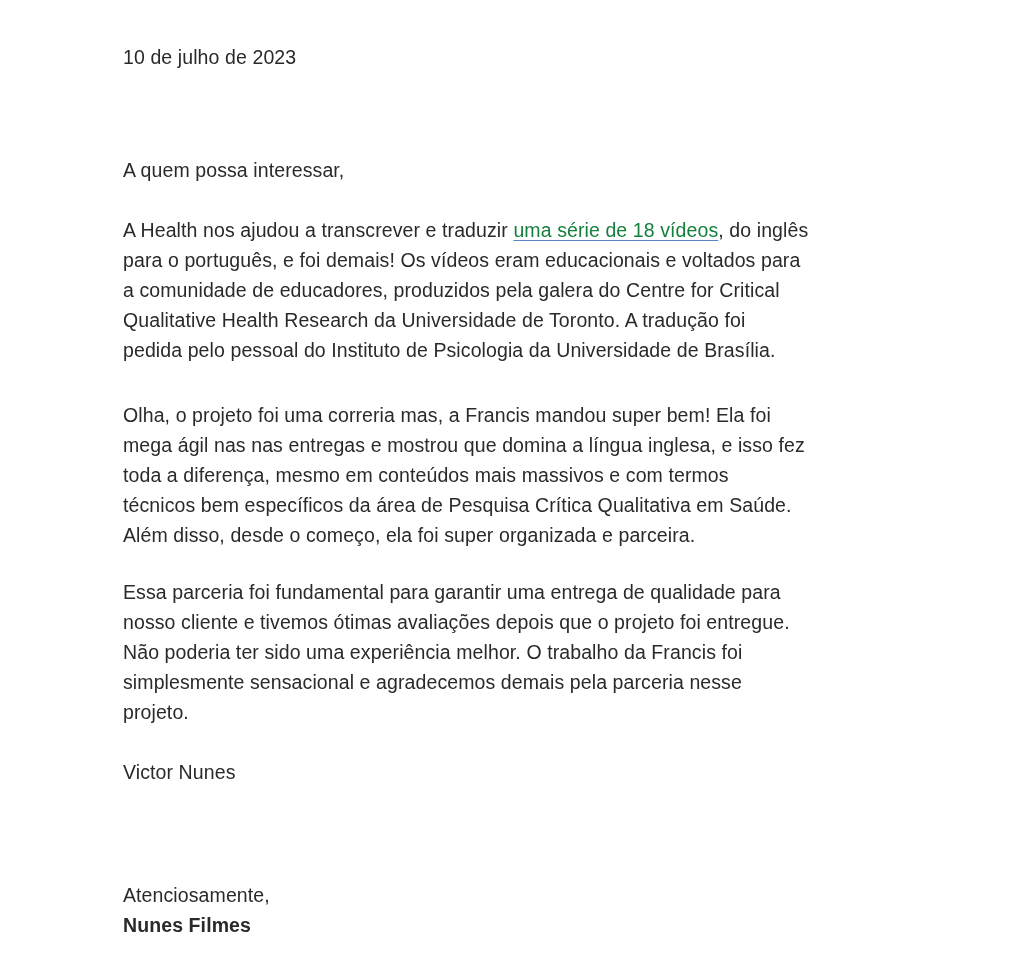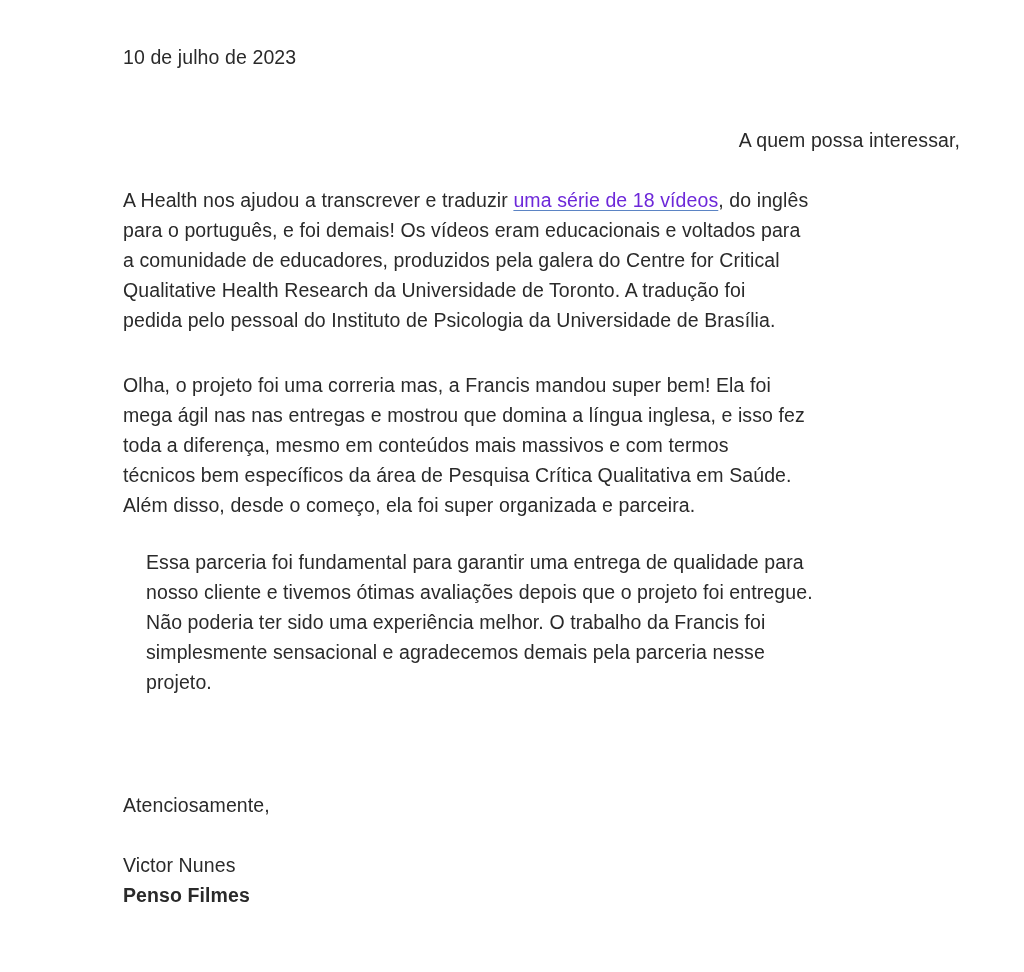--- a/index.html
+++ b/index.html
@@ -10,46 +10,45 @@
   body {
     width: 1024px;
     height: 972px;
     font-family: "Liberation Sans", "DejaVu Sans", sans-serif;
     color: #2a2a2a;
     -webkit-font-smoothing: antialiased;
   }
   .letter {
     box-sizing: border-box;
     width: 1024px;
-    padding: 42px 64px 0 123px;
+    padding: 42px 48px 0 123px;
   }
   .line, .para {
     font-size: 19.5px;
     line-height: 30px;
     letter-spacing: 0.1px;
     margin: 0;
   }
   .para {
     white-space: pre-line;
   }
   .date-line {
     margin: 0 0 0 0;
   }
   .salutation {
-    margin-top: 53px;
-    text-align: right;
+    margin-top: 83px;
   }
   .p1 { margin-top: 30px; }
   .p2 { margin-top: 35px; }
-  .p3 { margin-top: 27px; margin-left: 23px; }
+  .p3 { margin-top: 27px; }
   .closing { margin-top: 93px; }
   .sig-name { margin-top: 30px; }
   .sig-company { font-weight: 700; }
   a.series-link {
-    color: #6d28d9;
+    color: #15803d;
     text-decoration: underline;
     text-decoration-color: #5b84c4;
     text-underline-offset: 3px;
     cursor: pointer;
   }
 </style>
 </head>
 <body>
 
 <div class="letter">
@@ -68,18 +67,18 @@
 toda a diferença, mesmo em conteúdos mais massivos e com termos
 técnicos bem específicos da área de Pesquisa Crítica Qualitativa em Saúde.
 Além disso, desde o começo, ela foi super organizada e parceira.</p>
 
   <p class="para p3">Essa parceria foi fundamental para garantir uma entrega de qualidade para
 nosso cliente e tivemos ótimas avaliações depois que o projeto foi entregue.
 Não poderia ter sido uma experiência melhor. O trabalho da Francis foi
 simplesmente sensacional e agradecemos demais pela parceria nesse
 projeto.</p>
 
+  <p class="line sig-name">Victor Nunes</p>
+
   <p class="line closing">Atenciosamente,</p>
 
-  <p class="line sig-name">Victor Nunes</p>
-
-  <p class="line sig-company">Penso Filmes</p>
+  <p class="line sig-company">Nunes Filmes</p>
 </div>
 
 </body></html>

